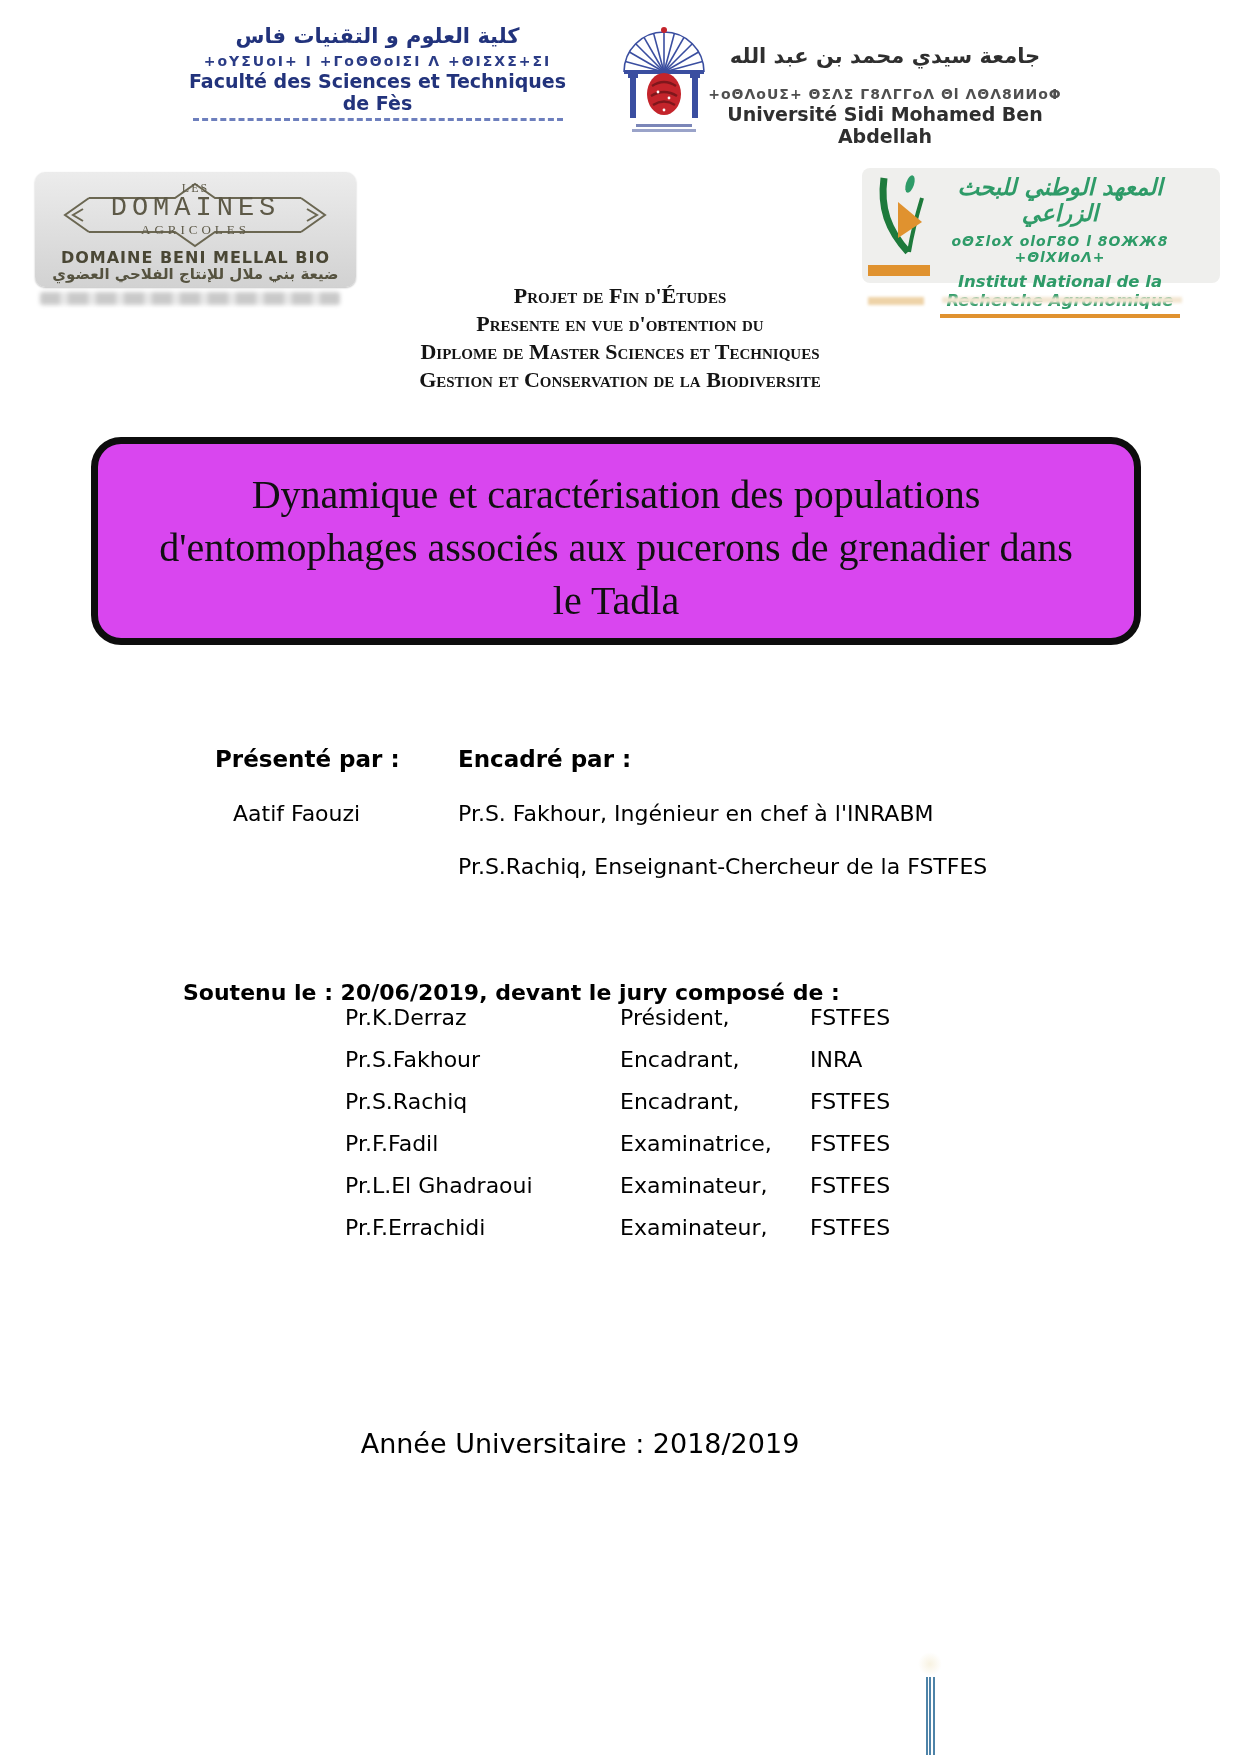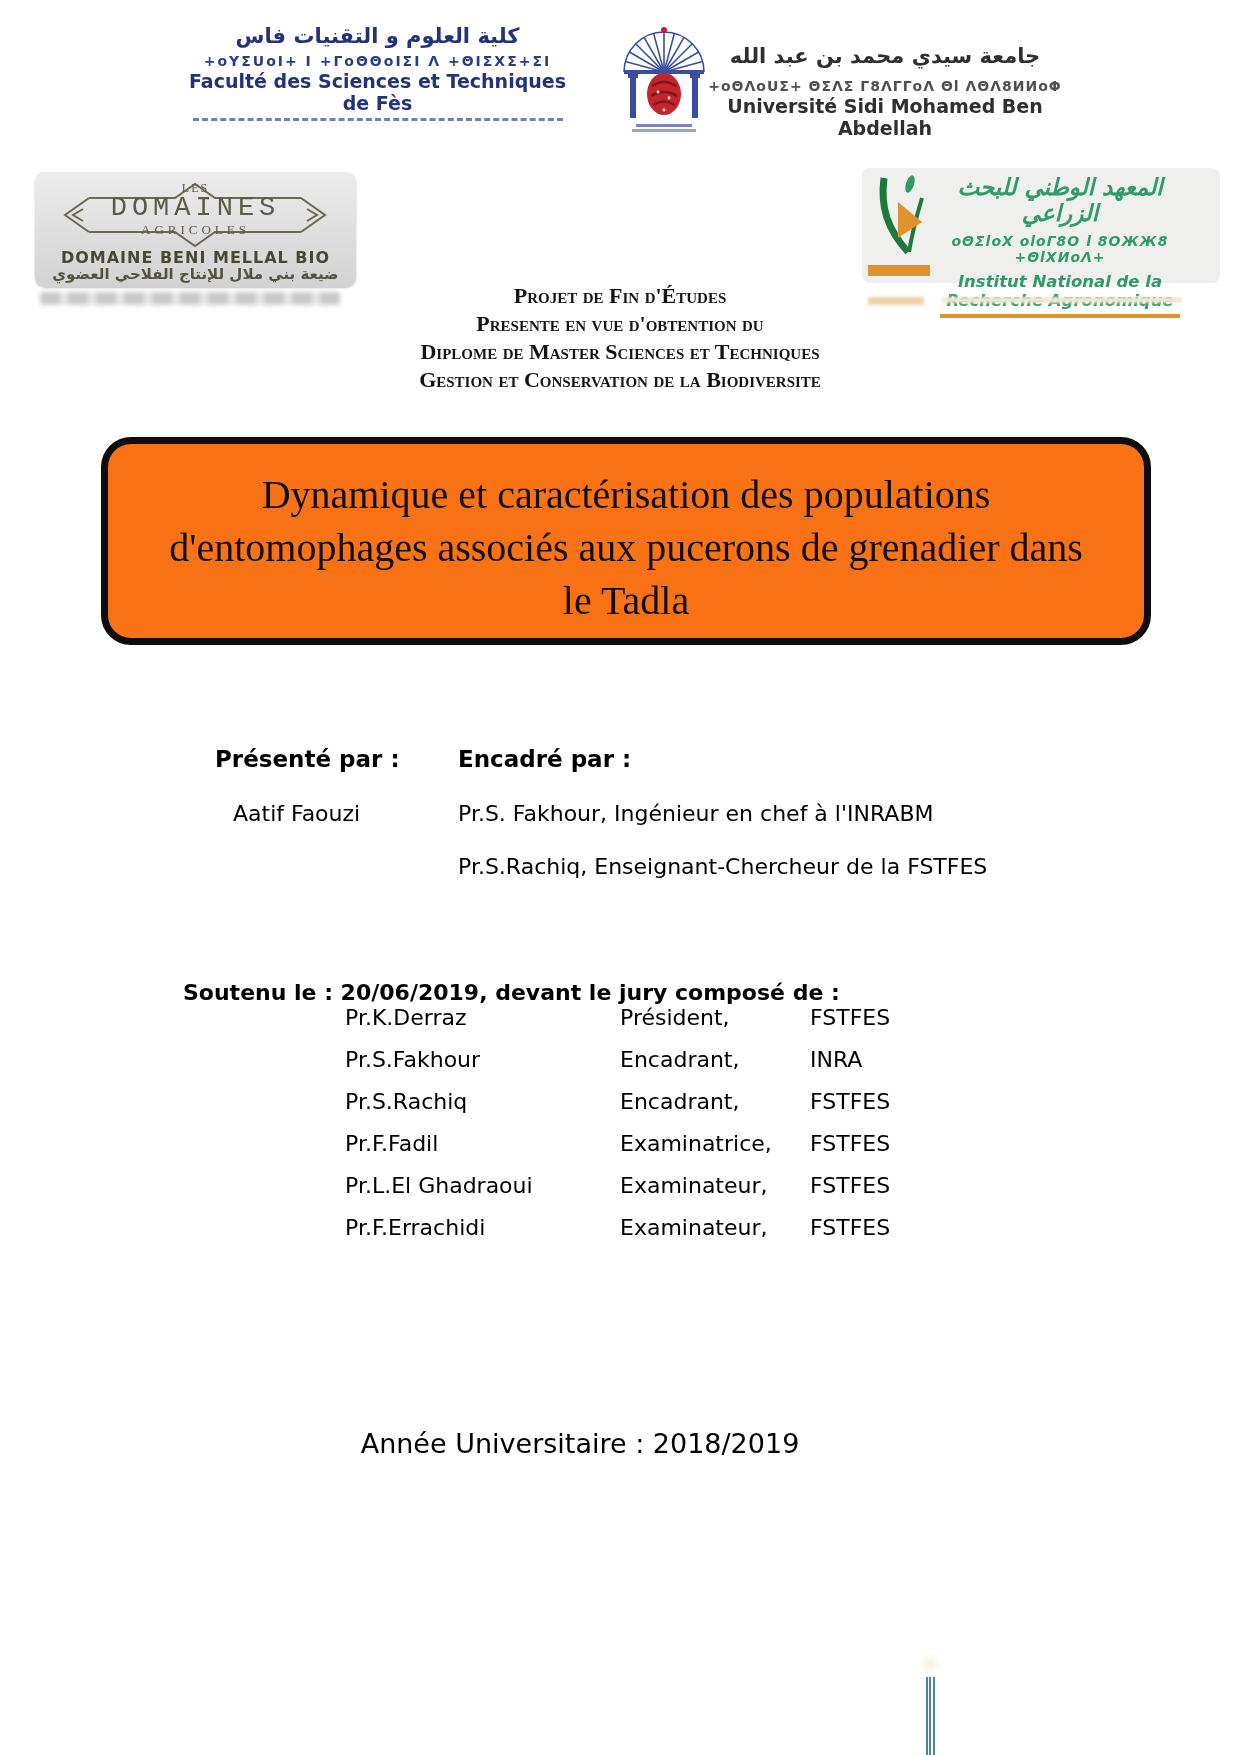--- a/index.html
+++ b/index.html
@@ -9,21 +9,21 @@
 
   
   .hdr-left{left:180px;top:24px;width:395px;text-align:center;}
   .hdr-left .ar{font-size:21px;font-weight:bold;color:#22337c;}
   .hdr-left .tif{font-size:14px;font-weight:bold;letter-spacing:2px;color:#2b3c86;margin-top:5px;}
   .hdr-left .fr{font-size:19px;font-weight:bold;color:#22337c;margin-top:1px;}
   .hdr-left .dashes{margin:4px auto 0;width:370px;border-top:3px dashed #3d55a8;opacity:.75;}
 
   .hdr-right{left:700px;top:44px;width:370px;text-align:center;}
   .hdr-right .ar{font-size:21px;font-weight:bold;color:#2f2f2f;}
-  .hdr-right .tif{font-size:14px;font-weight:bold;letter-spacing:1px;color:#4f4f4f;margin-top:10px;}
+  .hdr-right .tif{font-size:14px;font-weight:bold;letter-spacing:1px;color:#4f4f4f;margin-top:18px;}
   .hdr-right .fr{font-size:19px;font-weight:bold;color:#2f2f2f;margin-top:1px;text-align:center;}
 
   
   .domaines{left:35px;top:172px;width:321px;height:115px;border-radius:10px;
             background:linear-gradient(180deg,#ececec,#d2d2d2);box-shadow:0 1px 2px rgba(0,0,0,.25);}
   .domaines .frame{position:absolute;left:10px;top:4px;}
   .dom-les{position:absolute;left:0;top:9px;width:100%;text-align:center;font-size:12px;
            letter-spacing:2px;color:#5d5947;font-family:"Liberation Serif",serif;}
   .dom-main{position:absolute;left:0;top:21px;width:100%;text-align:center;font-size:27px;
             letter-spacing:5px;color:#5d5947;font-family:Liberation Mono, monospace;}
@@ -46,22 +46,22 @@
   .inra-text .fr{margin-top:7px;font-size:16.5px;font-weight:bold;color:#2e9b68;}
   .inra-text .obar{margin-top:4px;height:4px;background:#e0922f;}
   .inra-reflect1{left:868px;top:297px;width:56px;height:8px;background:#eed3a8;filter:blur(1.5px);}
   .inra-reflect2{left:942px;top:297px;width:240px;height:6px;background:#f3e6d2;filter:blur(1.5px);}
 
   
   .intro{left:0;top:282px;width:1240px;text-align:center;font-family:"Liberation Serif",serif;
          font-weight:bold;font-variant:small-caps;font-size:22px;line-height:28px;color:#141414;}
 
   
-  .titlebox{left:101px;top:437px;width:1050px;height:208px;box-sizing:border-box;
-            border:7px solid #0d0d0d;border-radius:30px;background:#f97316;}
+  .titlebox{left:91px;top:437px;width:1050px;height:208px;box-sizing:border-box;
+            border:7px solid #0d0d0d;border-radius:30px;background:#d946ef;}
   .titlebox .t{margin-top:24px;text-align:center;font-family:"Liberation Serif",serif;
                font-size:40px;line-height:53px;color:#101010;white-space:nowrap;}
 
   
   .lbl{font-size:23px;font-weight:bold;color:#000;}
   .val{font-size:22px;color:#000;}
   .soutenu{left:183px;top:934px;font-size:22px;font-weight:bold;color:#000;margin-top:46px;}
   .jury{left:345px;top:996px;display:grid;grid-template-columns:275px 190px auto;
         grid-auto-rows:42px;font-size:22px;color:#000;align-items:center;}
   .annee{left:580px;top:1428px;transform:translateX(-50%);font-size:27px;color:#000;white-space:nowrap;}

